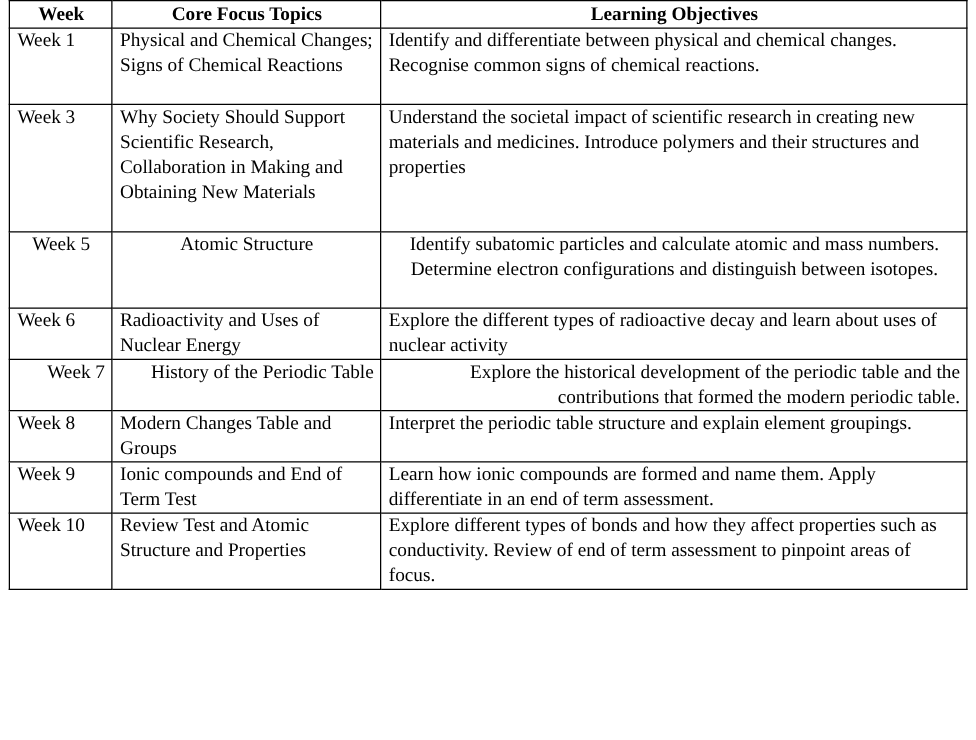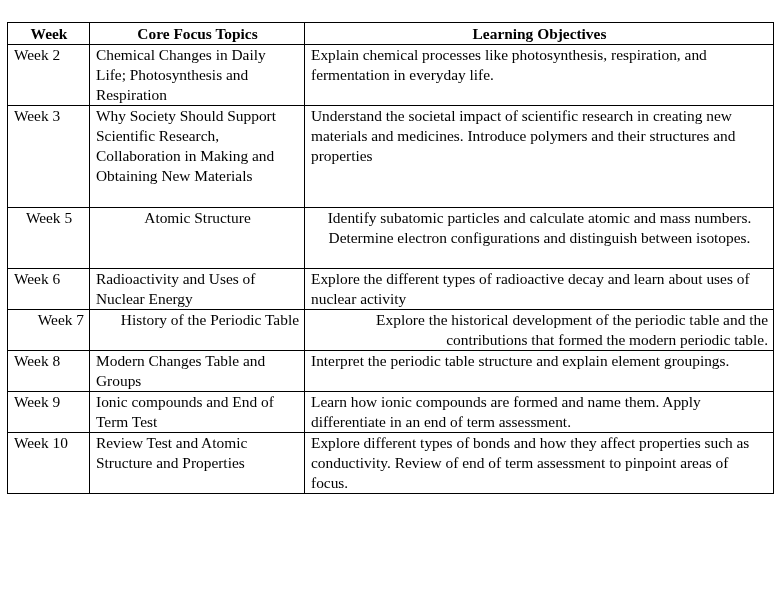--- a/index.html
+++ b/index.html
@@ -1,18 +1,18 @@
 <!DOCTYPE html>
 <html><head>
 <meta charset="utf-8">
 <style>
   html, body { margin:0; padding:0; background:#ffffff; }
   body { width:781px; height:592px; position:relative; overflow:hidden;
          font-family:"Liberation Serif", "DejaVu Serif", serif; color:#000; }
-  table { position:absolute; left:7px; top:22px; border-collapse:collapse;
+  table { position:absolute; left:7px; top:0; border-collapse:collapse;
           width:766px; table-layout:fixed; font-size:15.4px; line-height:20px; }
   th, td { border:1.3px solid #000; vertical-align:top; padding:0 5px 0 6px; }
   th { font-weight:bold; text-align:center; height:21px; line-height:21px; }
   td { padding-top:0; }
   col.c1 { width:82px; } col.c2 { width:215px; } col.c3 { width:469px; }
   tr.r1 td { height:60px; } tr.r2 td { height:60px; } tr.r3 td { height:101px; }
   tr.r4 td { height:40px; } tr.r5 td { height:60px;text-align:center; } tr.r6 td { height:40px; }
   tr.r7 td { height:40px;text-align:right; } tr.r8 td { height:40px; } tr.r9 td { height:40px; }
   tr.r10 td { height:59px;margin-top:23px; }
 </style>
@@ -26,24 +26,24 @@
       <col class="c3">
     </colgroup>
   <thead>
     <tr>
       <th>Week</th>
       <th>Core Focus Topics</th>
       <th>Learning Objectives</th>
     </tr>
   </thead>
   <tbody>
-    <tr class="r2">
-      <td>Week 2</td>
-      <td>Chemical Changes in Daily Life; Photosynthesis and Respiration</td>
-      <td>Explain chemical processes like photosynthesis, respiration, and fermentation in everyday life.</td>
+    <tr class="r1">
+      <td>Week 1</td>
+      <td>Physical and Chemical Changes; Signs of Chemical Reactions</td>
+      <td>Identify and differentiate between physical and chemical changes. Recognise common signs of chemical reactions.</td>
     </tr>
     <tr class="r3">
       <td>Week 3</td>
       <td>Why Society Should Support Scientific Research, Collaboration in Making and Obtaining New Materials</td>
       <td>Understand the societal impact of scientific research in creating new materials and medicines. Introduce polymers and their structures and properties</td>
     </tr>
     <tr class="r5">
       <td>Week 5</td>
       <td>Atomic Structure</td>
       <td>Identify subatomic particles and calculate atomic and mass numbers. Determine electron configurations and distinguish between isotopes.</td>

